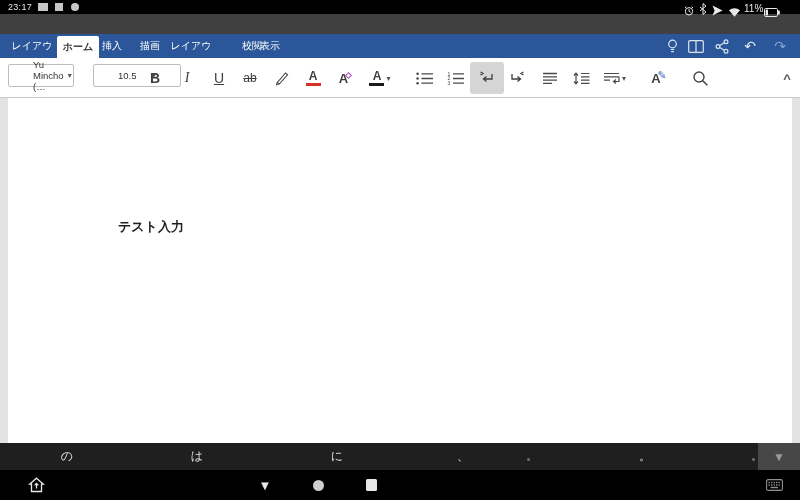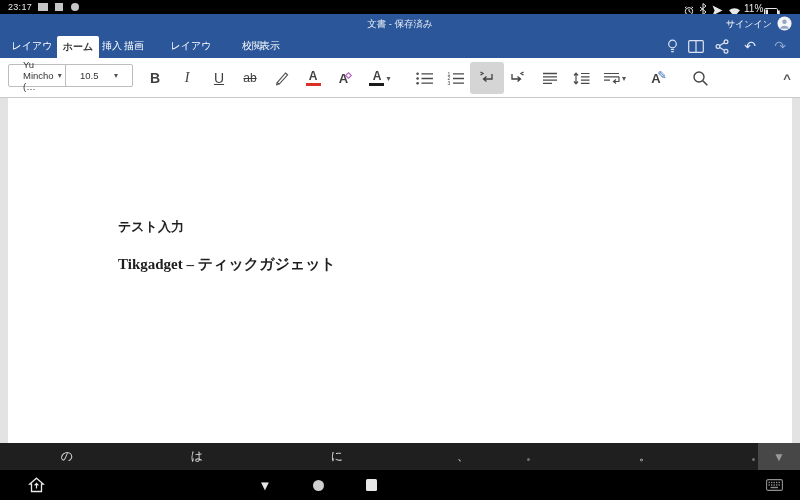--- a/index.html
+++ b/index.html
@@ -27,21 +27,21 @@
   .tab.active{top:2px;height:22px;line-height:22px;background:#ffffff;color:#3a3a3a;
     border-radius:2px 2px 0 0;font-weight:bold}
   .ribicon{position:absolute;top:0;height:24px;display:flex;align-items:center;justify-content:center;
     width:20px;cursor:pointer}
   .ribicon.undo{color:#e6ecf7;font-size:14px}
   .ribicon.redo{color:#8aa3cd;font-size:14px}
 
   
   .toolbar{left:0;top:58px;width:800px;height:40px;background:#fff;border-bottom:1px solid #c9c9c9}
   .combo{position:absolute;top:6px;height:23px;background:#fff;border:1px solid #bdbdbd;border-radius:2px;
-    display:flex;align-items:center;justify-content:space-between;padding:0 14px;font-size:9.5px;color:#333;cursor:pointer}
+    display:flex;align-items:center;justify-content:space-between;padding:0 24px;font-size:9.5px;color:#333;cursor:pointer}
   .combo .caret{color:#555;font-size:8px;margin-left:4px}
   .tbtn{position:absolute;top:4px;width:28px;height:32px;display:flex;align-items:center;justify-content:center;
     color:#3f3f3f;cursor:pointer}
   .tbtn.sel{background:#d5d5d5;border-radius:3px}
   .ltr{font-size:14px;color:#3f3f3f}
   .a-stack{display:flex;flex-direction:column;align-items:center;line-height:1}
   .a-stack .bar{width:15px;height:3.5px;margin-top:1px}
   .caret-sm{font-size:8px;color:#555;margin-left:2px}
   .diamond{display:inline-block;width:5px;height:5px;border:1.2px solid #b44fc4;transform:rotate(45deg);
     margin-left:-2px;margin-bottom:6px}
@@ -105,39 +105,26 @@
     <span class="abs" style="left:744px;top:3px;font-size:10px;color:#e8e8e8">11%</span>
     <span class="abs" style="left:764px;top:3px">
       <svg width="16" height="9" viewBox="0 0 16 9">
           <rect x=".5" y=".5" width="13" height="8" rx="1.2" fill="none" stroke="#e8e8e8"></rect>
           <rect x="14" y="2.5" width="1.8" height="4" fill="#e8e8e8"></rect>
           <rect x="1.6" y="1.6" width="2.4" height="5.8" fill="#e8e8e8"></rect>
         </svg>
     </span>
   </div>
 
-  <div class="abs titlebar">
-    <div class="doc-title">文書 - 保存済み</div>
-    <div class="signin">
-      <span>サインイン</span>
-      <span>
-        <svg width="15" height="15" viewBox="0 0 16 16">
-            <circle cx="8" cy="8" r="7.5" fill="#f4f6f9"></circle>
-            <circle cx="8" cy="6.2" r="2.4" fill="#93a6c4"></circle>
-            <path d="M3.4 13.6 a4.8 4.3 0 0 1 9.2 0 Z" fill="#93a6c4"></path>
-          </svg>
-      </span>
-    </div>
-  </div>
 
   <div class="abs tabrow">
     <span class="tab" style="left:8px;width:48px">レイアウト</span>
     <span class="tab active" style="left:57px;width:42px">ホーム</span>
     <span class="tab" style="left:92px;width:40px">挿入</span>
-    <span class="tab" style="left:114px;width:40px">描画</span>
+    <span class="tab" style="left:130px;width:40px">描画</span>
     <span class="tab" style="left:166px;width:50px">レイアウト</span>
     <span class="tab" style="left:232px;width:40px">校閲</span>
     <span class="tab" style="left:250px;width:40px">表示</span>
 
     <span class="ribicon" style="left:662px">
       <svg width="13" height="15" viewBox="0 0 13 15">
           <circle cx="6.5" cy="5" r="3.8" fill="none" stroke="#dce4f2" stroke-width="1.2"></circle>
           <path d="M4.8 10.5 h3.4 M5.2 12.6 h2.6" stroke="#dce4f2" stroke-width="1.2"></path>
         </svg>
     </span>
@@ -159,21 +146,21 @@
     </span>
     <span class="ribicon undo" style="left:740px">↶</span>
     <span class="ribicon redo" style="left:770px">↷</span>
   </div>
 
   <div class="abs toolbar">
     <div class="combo" style="left:8px;width:66px">
       <span>Yu Mincho (…</span>
       <span class="caret">▾</span>
     </div>
-    <div class="combo" style="left:65px;width:68px">
+    <div class="combo" style="left:93px;width:88px">
       <span>10.5</span>
       <span class="caret">▾</span>
     </div>
 
     <span class="tbtn" style="left:141px">
         <b class="ltr">B</b>
       </span>
     <span class="tbtn" style="left:173px">
         <i class="ltr" style="font-family:'Liberation Serif',serif">I</i>
       </span>
@@ -275,21 +262,20 @@
         </svg>
     </span>
     <span class="tbtn" style="left:773px">
       <span class="chev">^</span>
     </span>
   </div>
 
   <div class="abs canvas">
     <div class="page">
       <div class="docline" style="left:110px;top:120px;font-size:13px">テスト入力</div>
-      <div class="docline" style="left:110px;top:157px;font-size:15px">Tikgadget – ティックガジェット</div>
     </div>
   </div>
 
   <div class="abs suggestbar">
     <span class="cand" style="left:67px">の</span>
     <span class="cand" style="left:197px">は</span>
     <span class="cand" style="left:337px">に</span>
     <span class="cand" style="left:463px">、</span>
     <span class="cand" style="left:645px">。</span>
     <span class="cdot" style="left:527px"></span>

